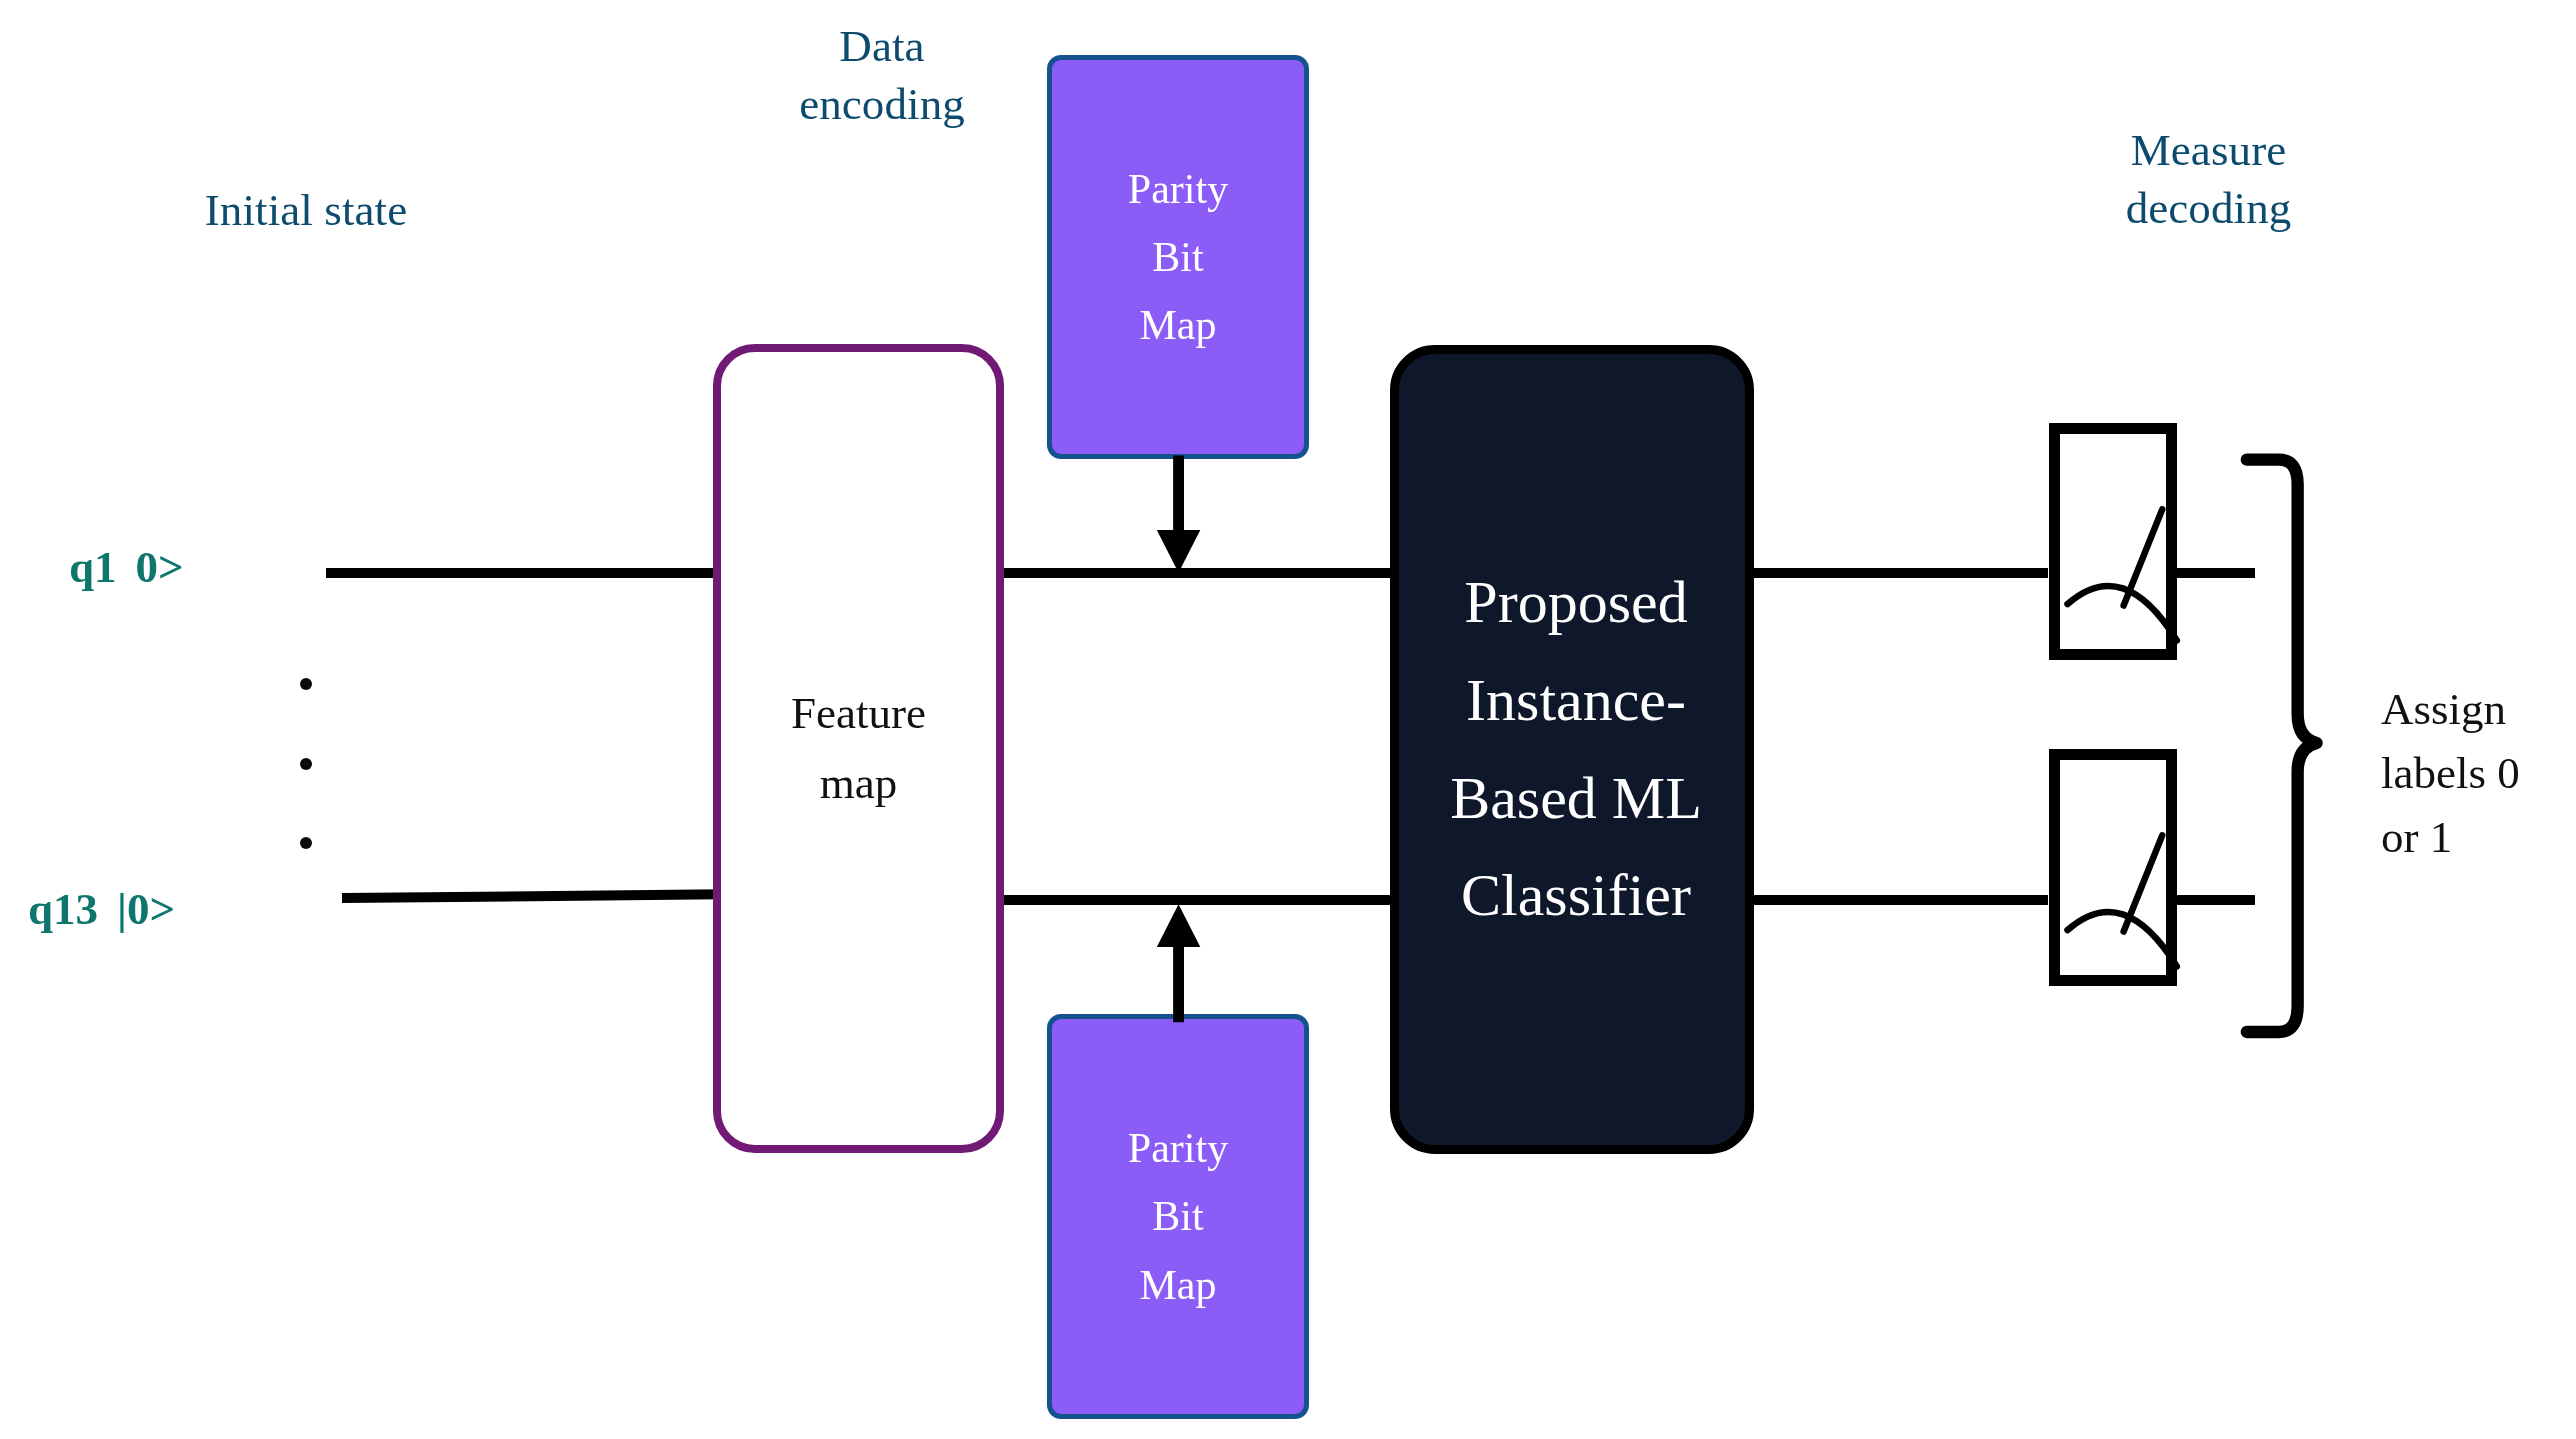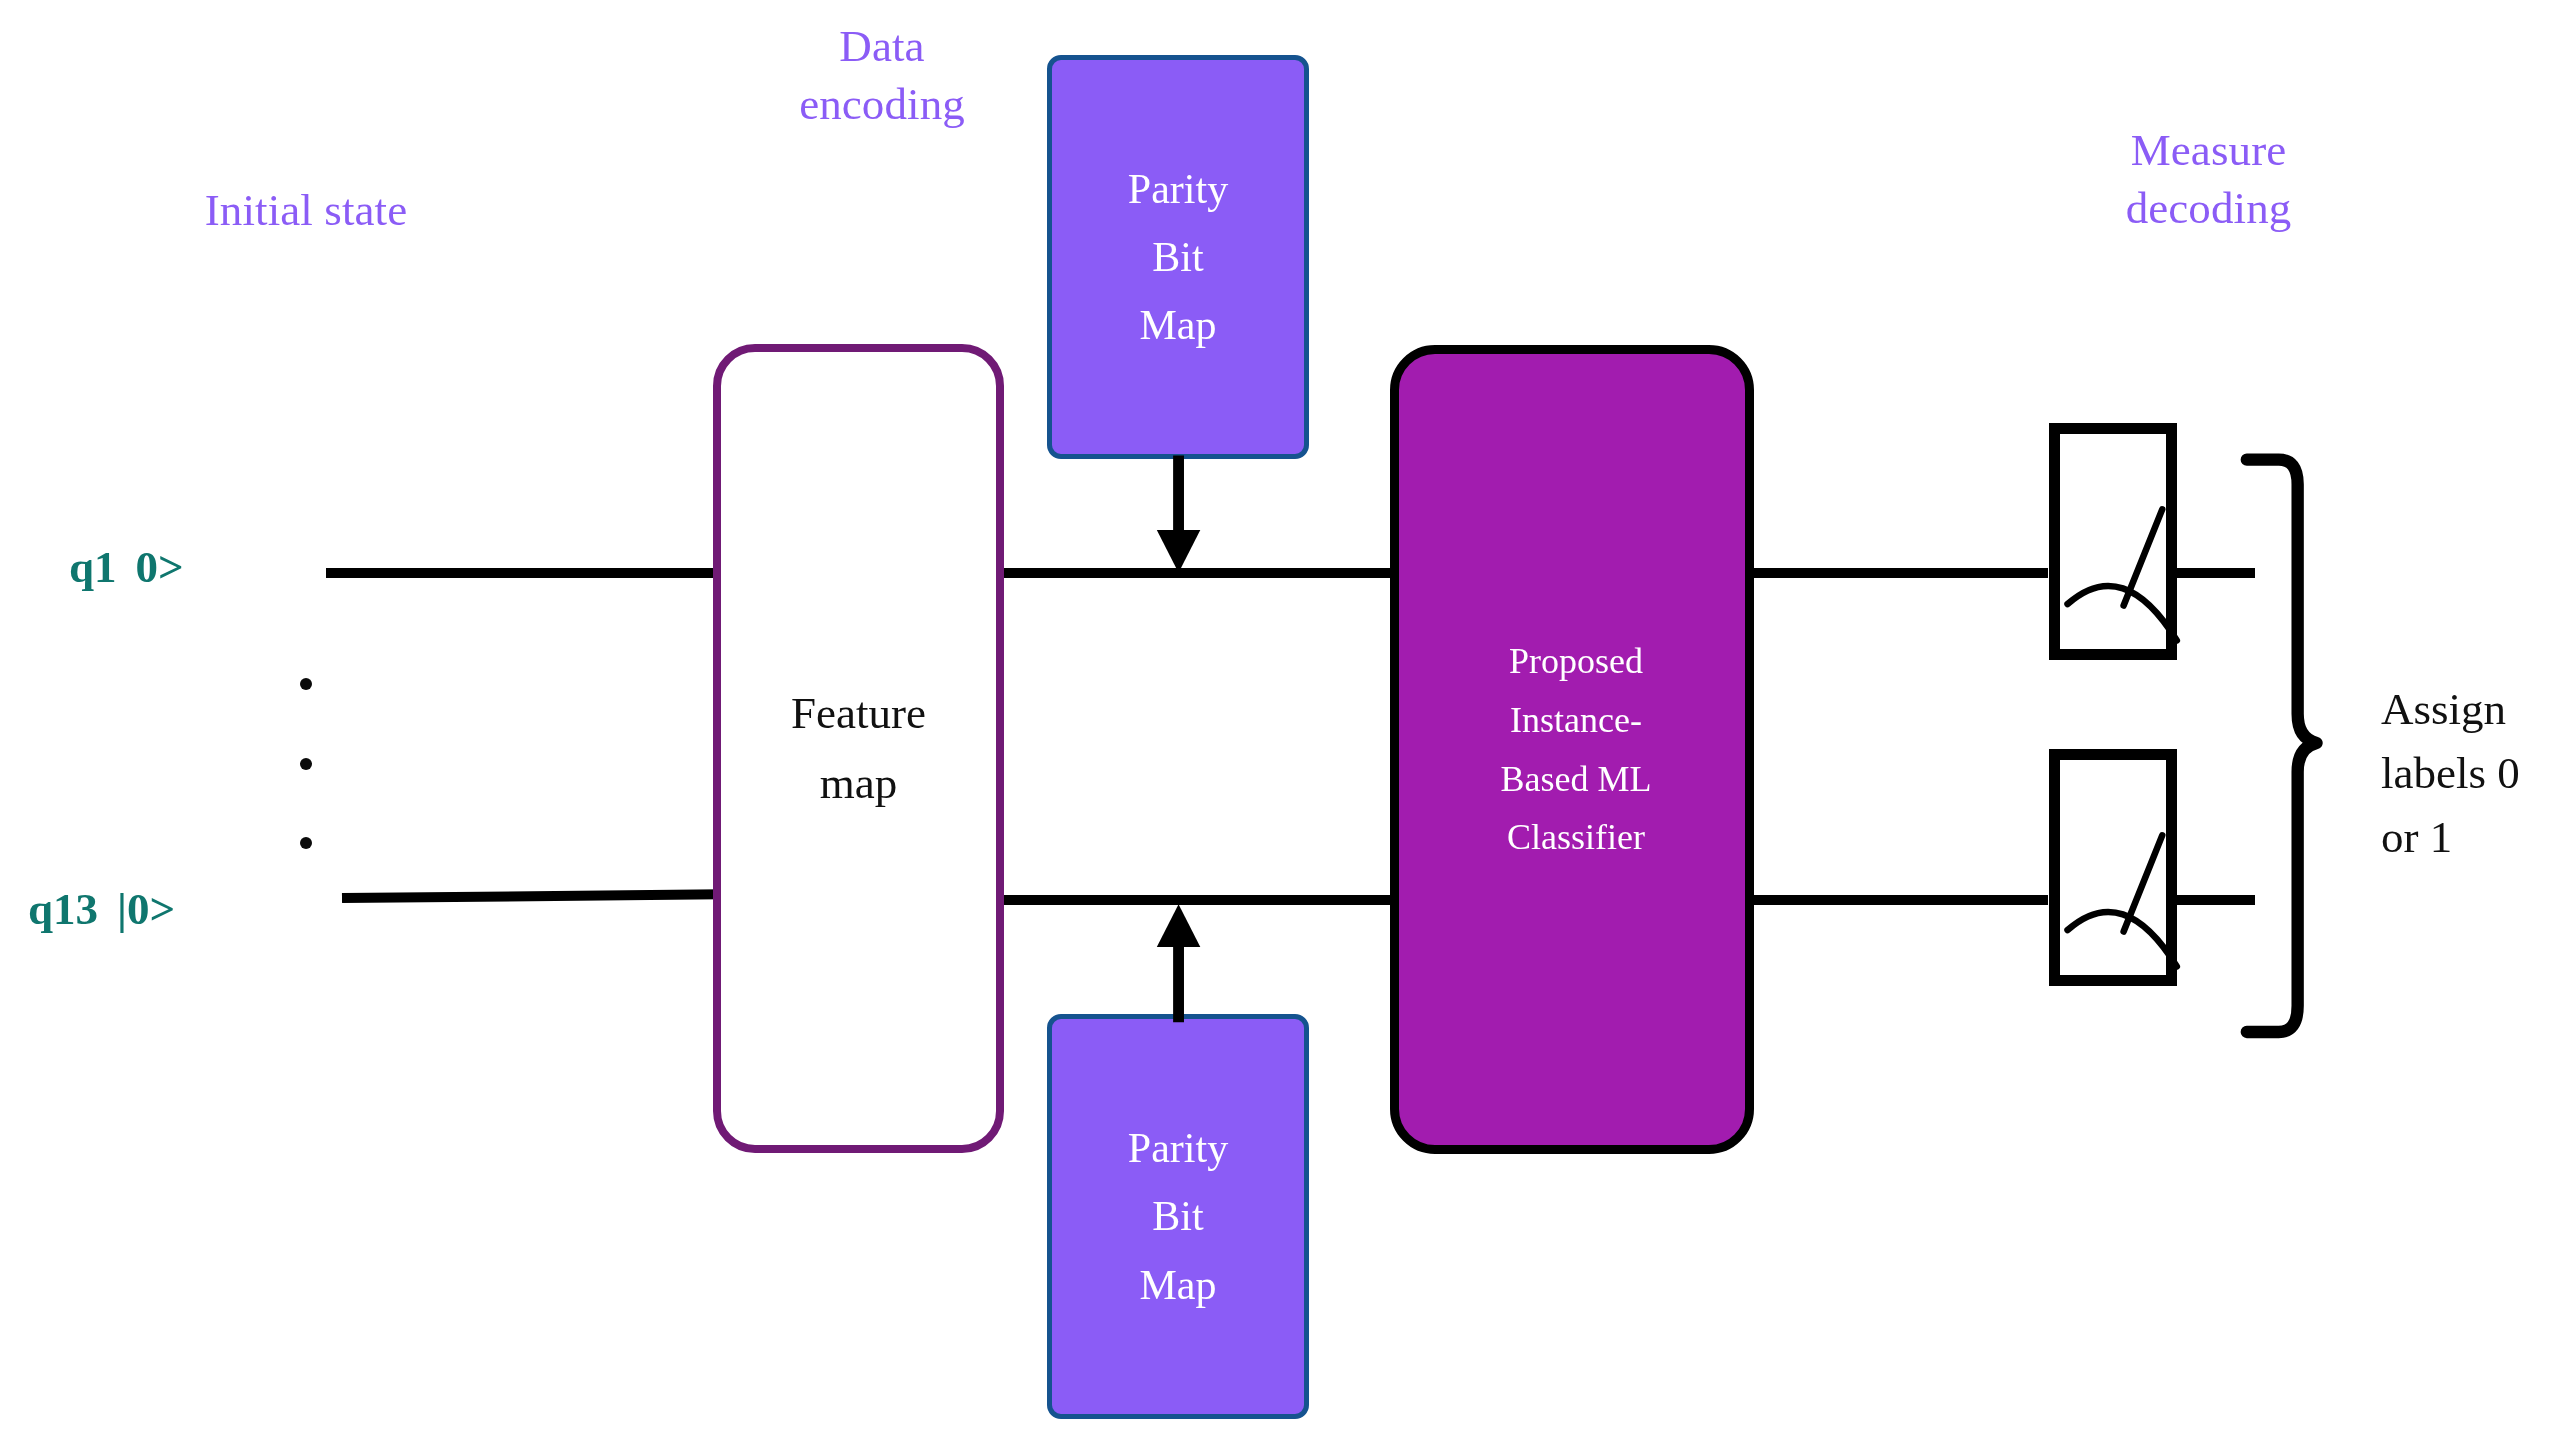--- a/index.html
+++ b/index.html
@@ -16,21 +16,21 @@
     color: #000000;
     overflow: hidden;
   }
 
   
   .caption {
     position: absolute;
     font-family: "Liberation Serif", "DejaVu Serif", serif;
     font-size: 45px;
     line-height: 1.28;
-    color: #8b5cf6;
+    color: #0c4a6e;
     text-align: center;
     white-space: pre-line;
     letter-spacing: 0.1px;
   }
 
   
   .qlabel {
     position: absolute;
     font-family: "Liberation Serif", "DejaVu Serif", serif;
     font-size: 45px;
@@ -86,25 +86,25 @@
   .paritybox {
     background: #8b5cf6;
     border: 5.1px solid #15538F;
     border-radius: 14px;
     color: #ffffff;
     font-size: 42px;
     line-height: 1.62;
   }
 
   .classifierbox {
-    background: #a21caf;
+    background: #0f172a;
     border: 9.5px solid #000000;
     border-radius: 45px;
     color: #ffffff;
-    font-size: 36px;
+    font-size: 60px;
     line-height: 1.63;
     padding-left: 8px;
   }
 
   
   .measure {
     position: absolute;
     box-sizing: border-box;
     background: #ffffff;
     border: 11.7px solid #000000;

